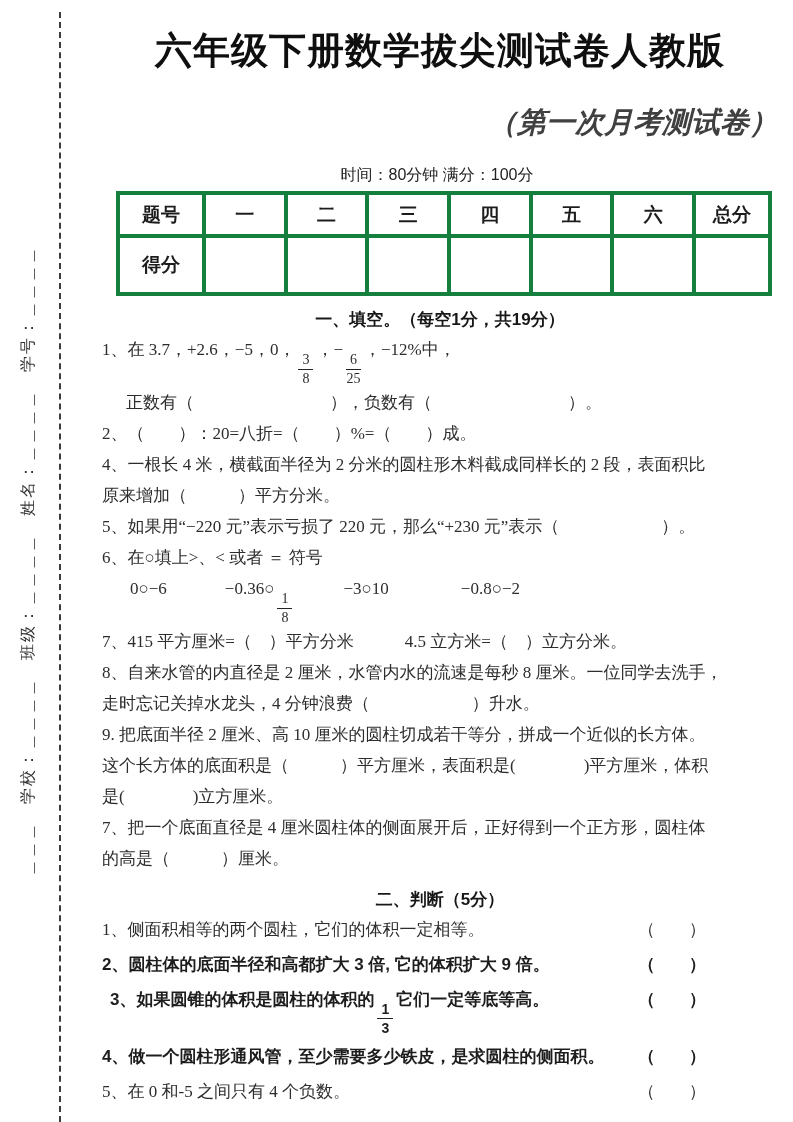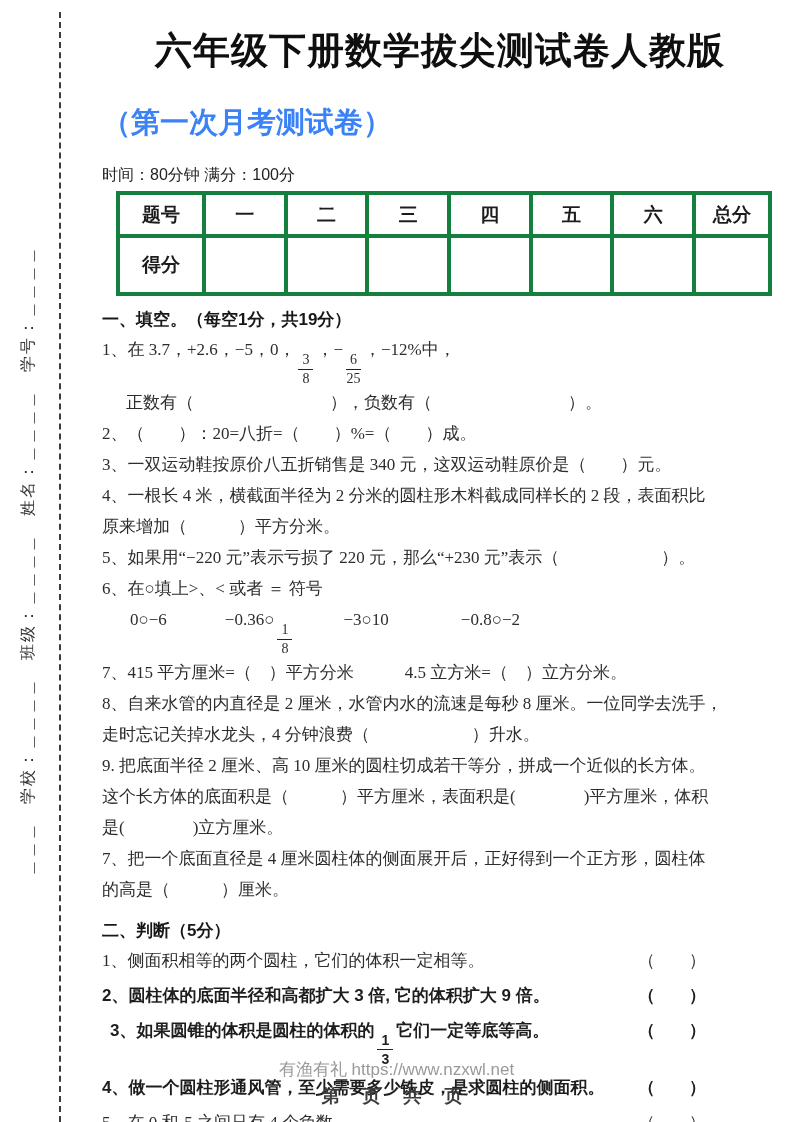--- a/index.html
+++ b/index.html
@@ -21,41 +21,41 @@
     border-left:2px dashed #3b3b3b;
   }
   .content { position:absolute; left:102px; top:0; width:676px; padding-top:26px; }
 
   .title {
     font-family:"Liberation Sans", sans-serif; font-weight:bold;
     font-size:37px; color:#0f0f0f; text-align:center; letter-spacing:1px;
   }
   .subtitle {
     font-family:"Liberation Sans", sans-serif; font-weight:bold;
-    font-size:29px; color:#3b82f6; text-align:left; margin-top:27px;
+    font-size:29px; color:#404040; text-align:right; margin-top:27px;font-style:italic;
   }
   .meta {
     font-family:"Liberation Sans", sans-serif; font-size:16px; color:#222;
-    text-align:left; margin-top:22px; padding-right:6px;
+    text-align:center; margin-top:22px; padding-right:6px;
   }
   table.score {
     border-collapse:collapse; table-layout:fixed;
     width:656px; margin:5px 0 10px 14px;
   }
   table.score td {
     border:4px solid #15803d; text-align:center; vertical-align:middle;
     font-family:"Liberation Sans", sans-serif; font-weight:bold;
     font-size:19px; color:#1c1c1c;
   }
   table.score tr:first-child td { height:43px; }
   table.score tr:last-child  td { height:58px; }
 
   .sec-heading {
     font-family:"Liberation Sans", sans-serif; font-weight:bold;
-    font-size:17px; color:#171717; margin-top:9px; line-height:28px;
+    font-size:17px; color:#171717; margin-top:9px; line-height:28px;text-align:center;
   }
   .ln { font-size:17px; line-height:31px; color:#2d2d2d; white-space:nowrap; }
   .ln.heavy { font-family:"Liberation Sans", sans-serif; font-weight:bold; color:#1d1d1d; }
   .judge-item { display:flex; justify-content:space-between; padding-right:72px; }
   .gap { display:inline-block; }
 
   .frac {
     display:inline-flex; flex-direction:column; align-items:center;
     vertical-align:-9px; line-height:1.15; font-size:14px; margin:0 3px;
   }
@@ -115,21 +115,20 @@
     <div id="fill-lines">
         <div class="ln"><span>1、在 3.7，+2.6，−5，0，</span><span class="frac">
             <span class="fn">3</span>
             <span class="fd">8</span>
           </span><span>，−</span><span class="frac">
             <span class="fn">6</span>
             <span class="fd">25</span>
           </span><span>，−12%中，</span></div>
         <div class="ln" style="padding-left: 24px;"><span>正数有（　　　　　　　　），负数有（　　　　　　　　）。</span></div>
         <div class="ln"><span>2、（　　）：20=八折=（　　）%=（　　）成。</span></div>
-        <div class="ln"><span>3、一双运动鞋按原价八五折销售是 340 元，这双运动鞋原价是（　　）元。</span></div>
         <div class="ln"><span>4、一根长 4 米，横截面半径为 2 分米的圆柱形木料截成同样长的 2 段，表面积比</span></div>
         <div class="ln"><span>原来增加（　　　）平方分米。</span></div>
         <div class="ln"><span>5、如果用“−220 元”表示亏损了 220 元，那么“+230 元”表示（　　　　　　）。</span></div>
         <div class="ln"><span>6、在○填上&gt;、&lt; 或者 ＝ 符号</span></div>
         <div class="ln" style="padding-left: 28px;"><span>0○−6</span><span class="gap" style="width: 58px;"></span><span>−0.36○</span><span class="frac">
             <span class="fn">1</span>
             <span class="fd">8</span>
           </span><span class="gap" style="width: 48px;"></span><span>−3○10</span><span class="gap" style="width: 72px;"></span><span>−0.8○−2</span></div>
         <div class="ln"><span>7、415 平方厘米=（　）平方分米　　　4.5 立方米=（　）立方分米。</span></div>
         <div class="ln"><span>8、自来水管的内直径是 2 厘米，水管内水的流速是每秒 8 厘米。一位同学去洗手，</span></div>
@@ -162,18 +161,14 @@
           <span><span>4、做一个圆柱形通风管，至少需要多少铁皮，是求圆柱的侧面积。</span></span>
           <span>（　　）</span>
         </div>
         <div class="ln judge-item" style="margin-top: 4px;">
           <span><span>5、在 0 和-5 之间只有 4 个负数。</span></span>
           <span>（　　）</span>
         </div>
       </div>
   </div>
 
-  <div class="footer">
-    <div class="site">有渔有礼 https://www.nzxwl.net</div>
-    <div class="pageno">第 页 共 页</div>
-  </div>
 
 </div>
 
 </body></html>

